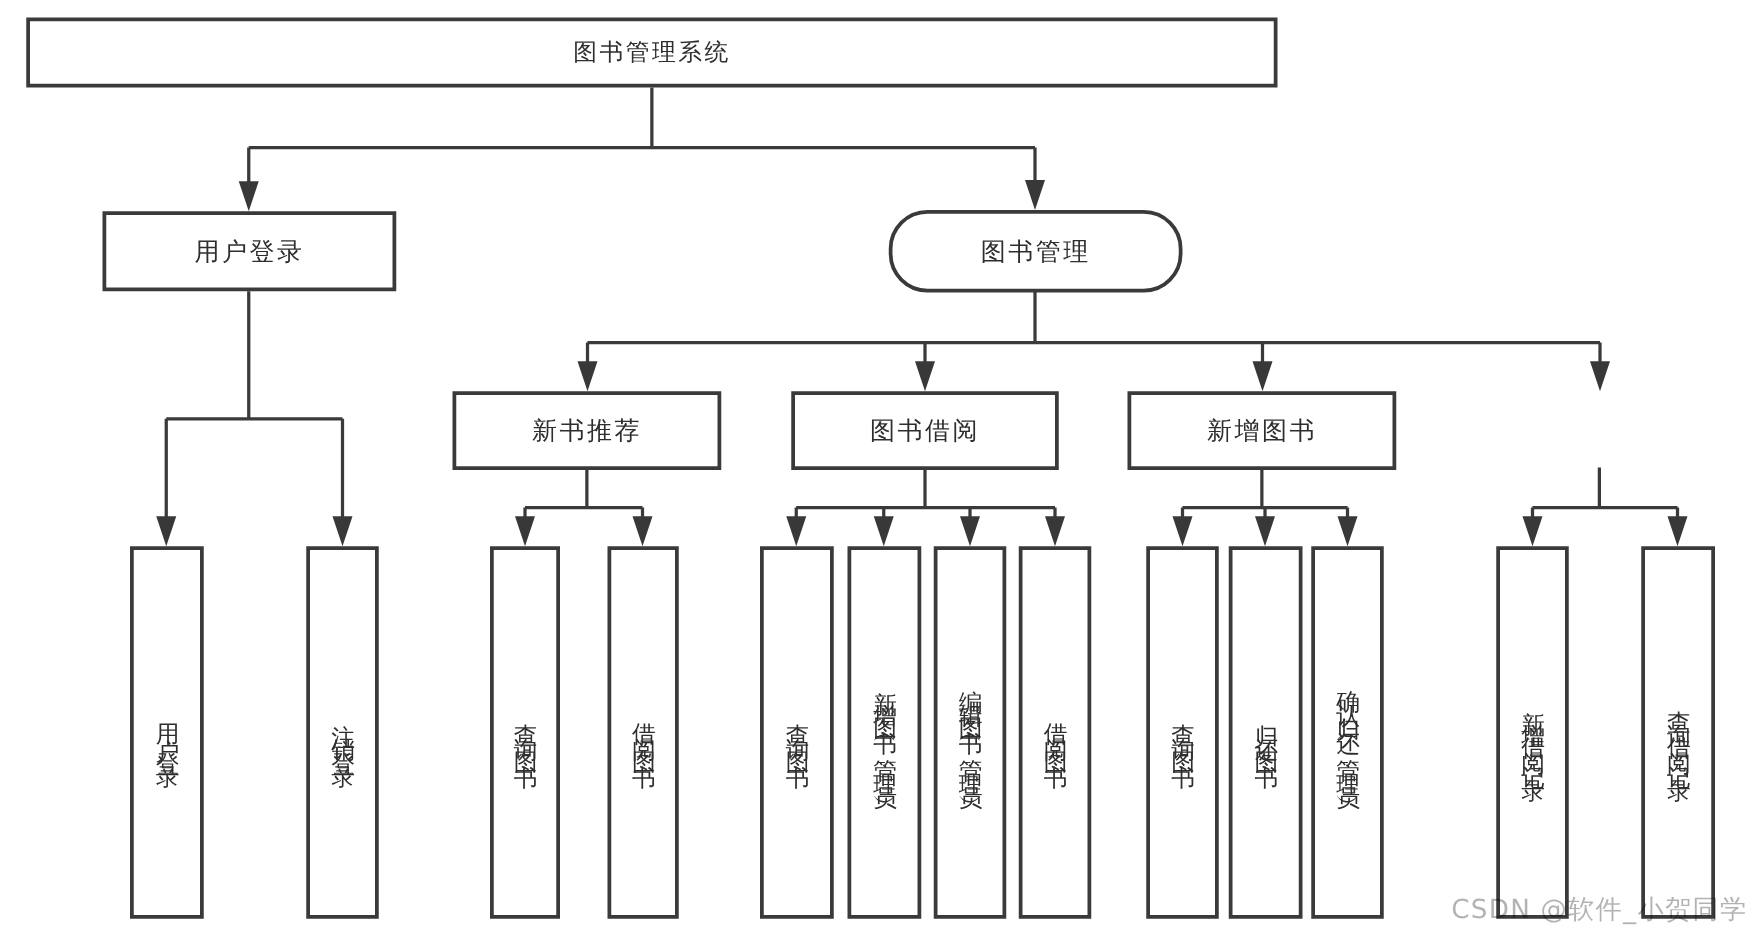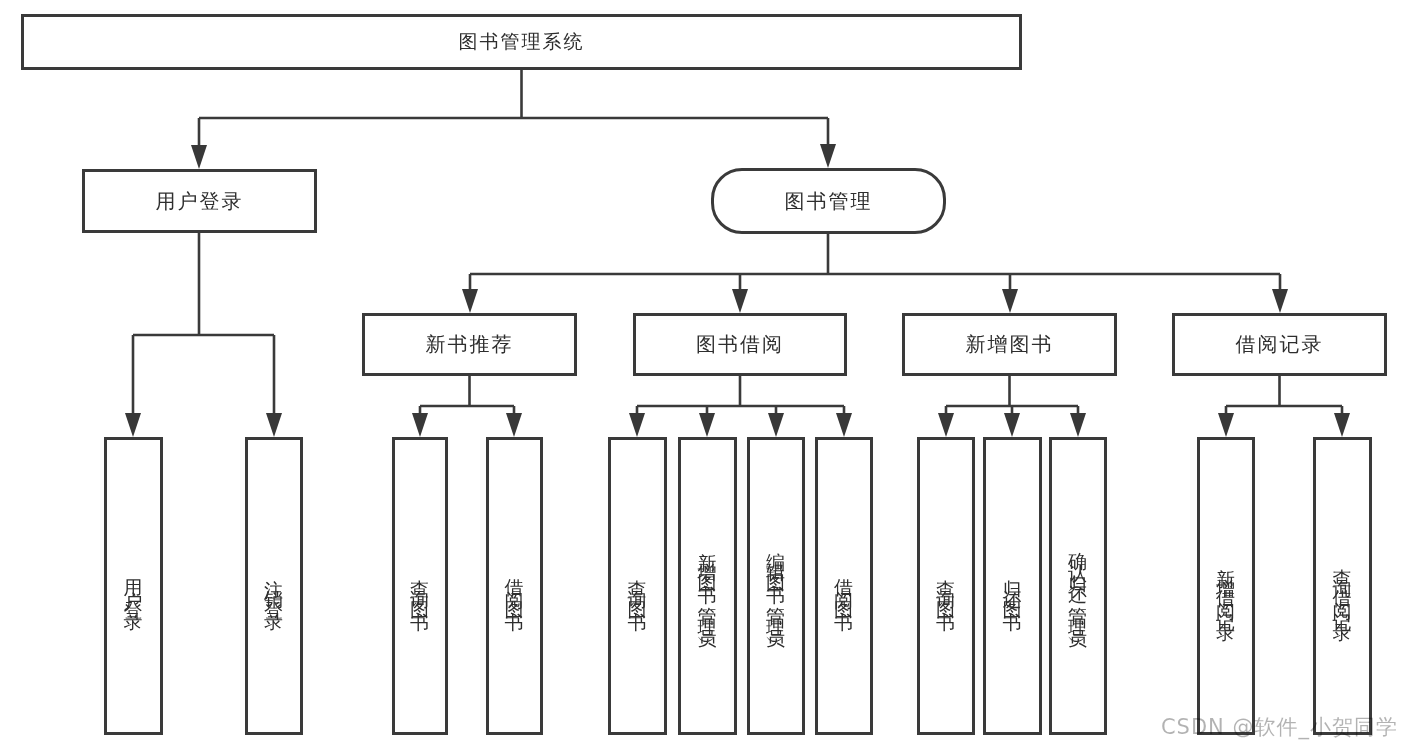--- a/index.html
+++ b/index.html
@@ -143,23 +143,20 @@
 
   <div class="node b-l3-1">
     <span>图书借阅</span>
   </div>
   <div class="node b-l3-0">
     <span>新书推荐</span>
   </div>
   <div class="node b-l3-2">
     <span>新增图书</span>
   </div>
-  <div class="node b-l3-3">
-    <span>借阅记录</span>
-  </div>
 
   <div class="leaf b-lf-0">
     <span class="vtext">用户登录</span>
   </div>
   <div class="leaf b-lf-1">
     <span class="vtext">注销登录</span>
   </div>
   <div class="leaf b-lf-2">
     <span class="vtext">查询图书</span>
   </div>

